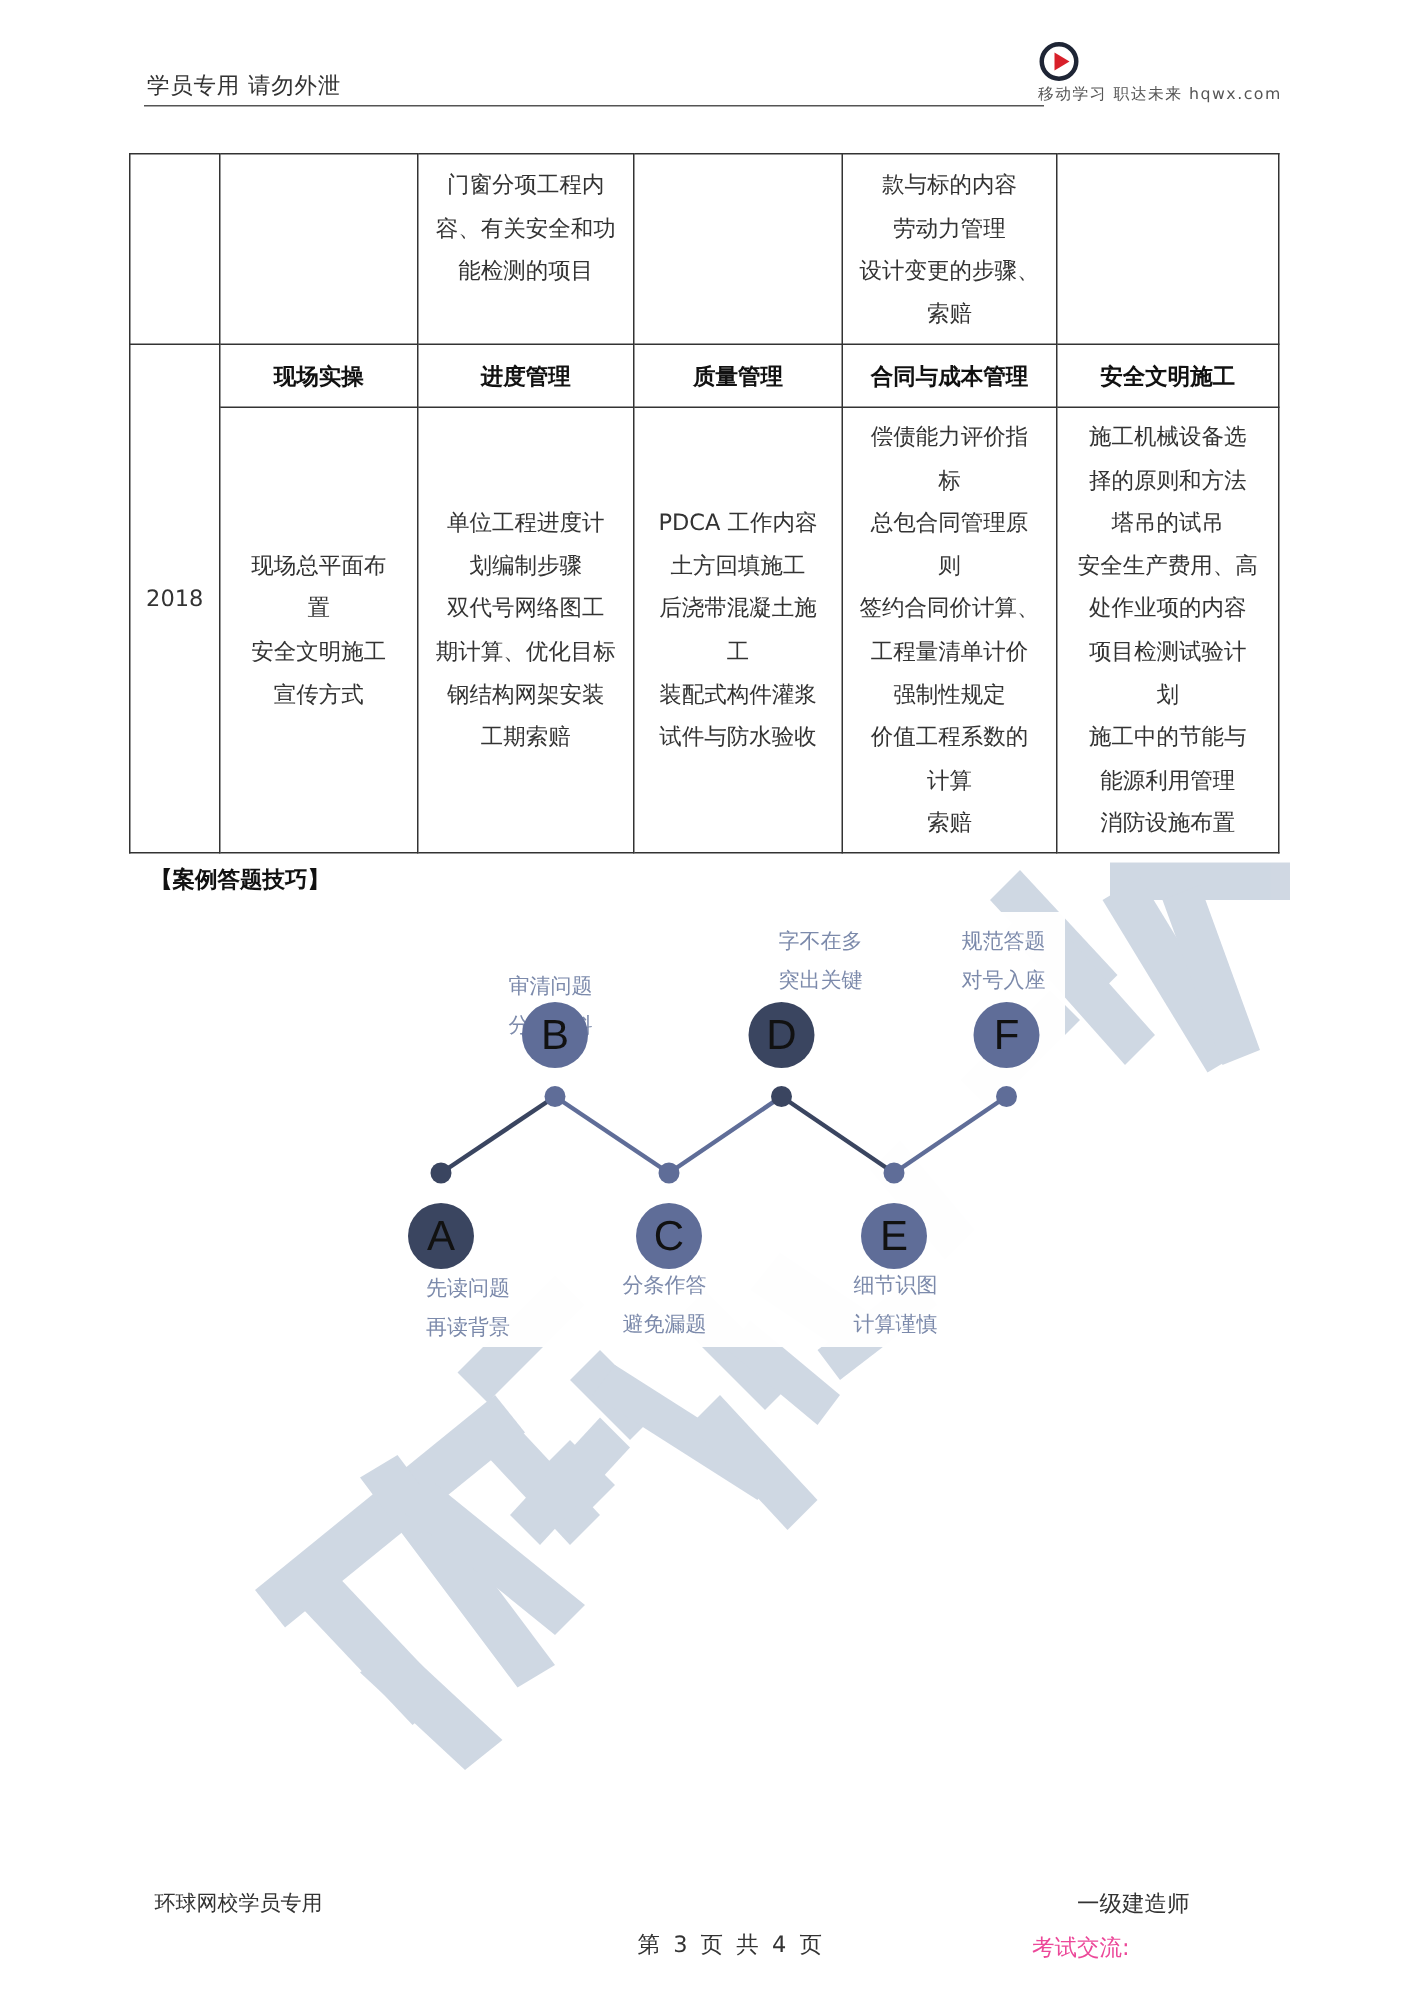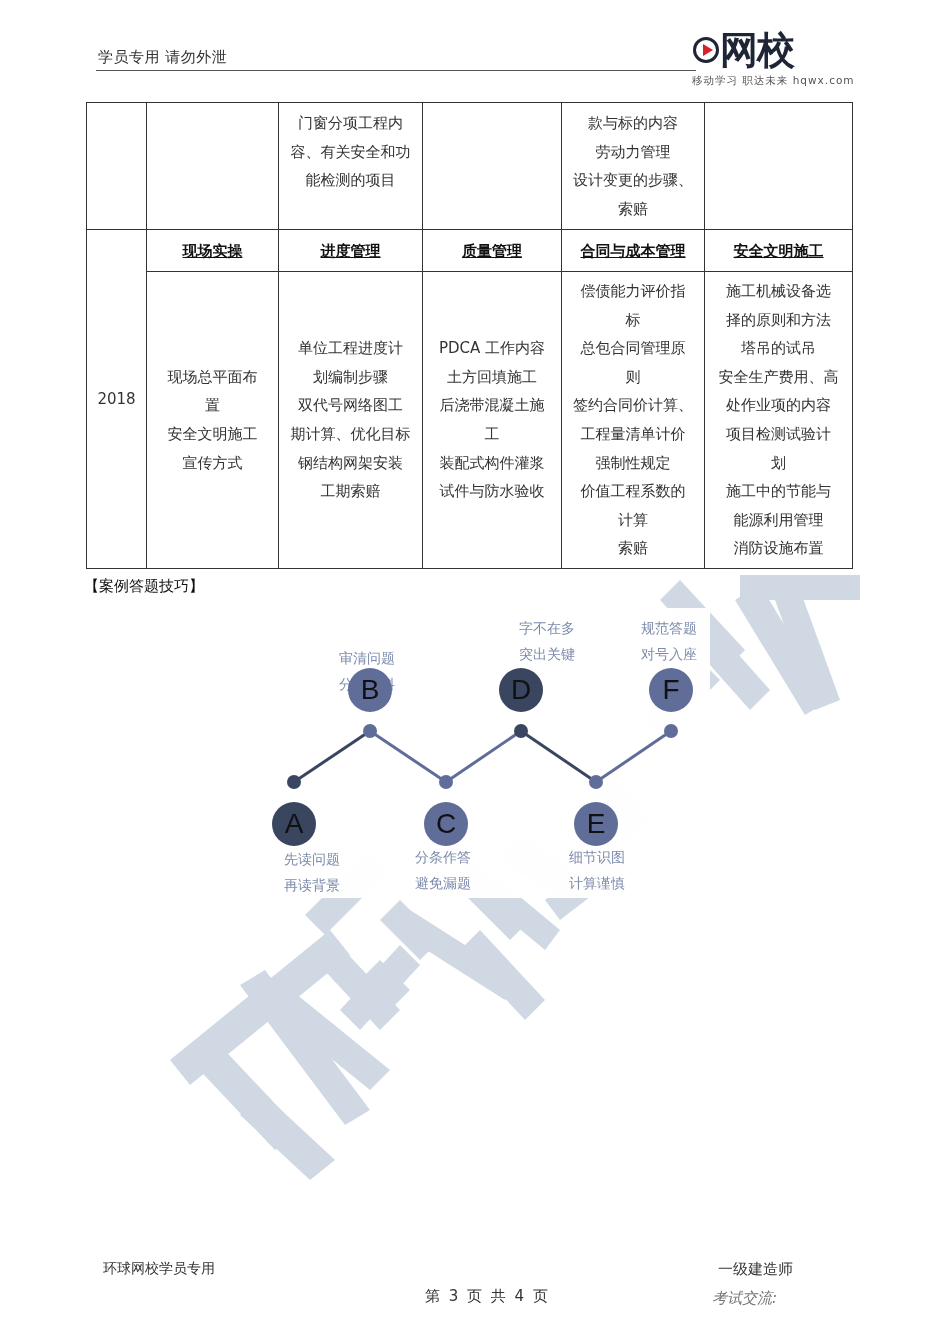--- a/index.html
+++ b/index.html
@@ -36,54 +36,53 @@
   }
   table.grid {
     position: absolute; left: 86px; top: 102px;
     border-collapse: collapse; table-layout: fixed;
     width: 766px;
   }
   table.grid td {
     border: 1px solid #333; text-align: center; vertical-align: middle;
     font-size: 15px; line-height: 28.6px; color: #333; padding: 0 4px;
   }
-  table.grid td.head { font-weight: bold; color: #111; height: 41px; line-height: 20px; text-decoration: underline; }
+  table.grid td.head { font-weight: bold; color: #111; height: 41px; line-height: 20px; }
   .cell-line { display: block; }
   .section-title {
-    position: absolute; left: 84px; top: 577px; font-size: 15px; font-weight: normal; color: #111;
+    position: absolute; left: 100px; top: 577px; font-size: 15px; font-weight: bold; color: #111;
   }
   .watermark {
     position: absolute; left: 0; top: 0; width: 950px; height: 1344px; pointer-events: none;
   }
   .diagram-bg {
     position: absolute; left: 255px; top: 608px; width: 455px; height: 290px; background: rgba(255,255,255,0.97);
   }
   .diagram { position: absolute; left: 0; top: 0; width: 950px; height: 1344px; }
   .node-label {
     position: absolute; font-size: 14px; color: #7c8aab; line-height: 26px; text-align: center; white-space: nowrap;
   }
   .node-circle {
     position: absolute; width: 44px; height: 44px; border-radius: 50%;
     display: flex; align-items: center; justify-content: center;
     font-family: "Liberation Sans", sans-serif; font-size: 28px; color: #111;
   }
   .footer-left { position: absolute; left: 103px; top: 1260px; font-size: 14px; color: #333; }
   .footer-center { position: absolute; left: 425px; top: 1287px; font-size: 15px; color: #333; letter-spacing: 2px; }
   .footer-right1 { position: absolute; left: 718px; top: 1260px; font-size: 15px; color: #333; }
-  .footer-right2 { position: absolute; left: 712px; top: 1289px; font-size: 15px; color: #737373; font-style: italic; }
+  .footer-right2 { position: absolute; left: 688px; top: 1289px; font-size: 15px; color: #ec4899; }
 </style>
 </head>
 <body>
 
 <div class="header-left">学员专用 请勿外泄</div>
 <div class="header-rule"></div>
 <div class="logo">
   <div class="logo-main">
     <span class="logo-play"></span>
-    <span>网校</span>
   </div>
   <div class="logo-sub">移动学习 职达未来  hqwx.com</div>
 </div>
 
 <svg class="watermark" viewBox="0 0 950 1344">
   <g fill="#cdd6e2" opacity="0.95">
 
     <polygon points="170,1060 330,930 350,955 190,1085"></polygon>
     <polygon points="215,1040 300,1130 275,1150 190,1060"></polygon>
     <polygon points="265,1095 335,1160 310,1180 240,1115"></polygon>

